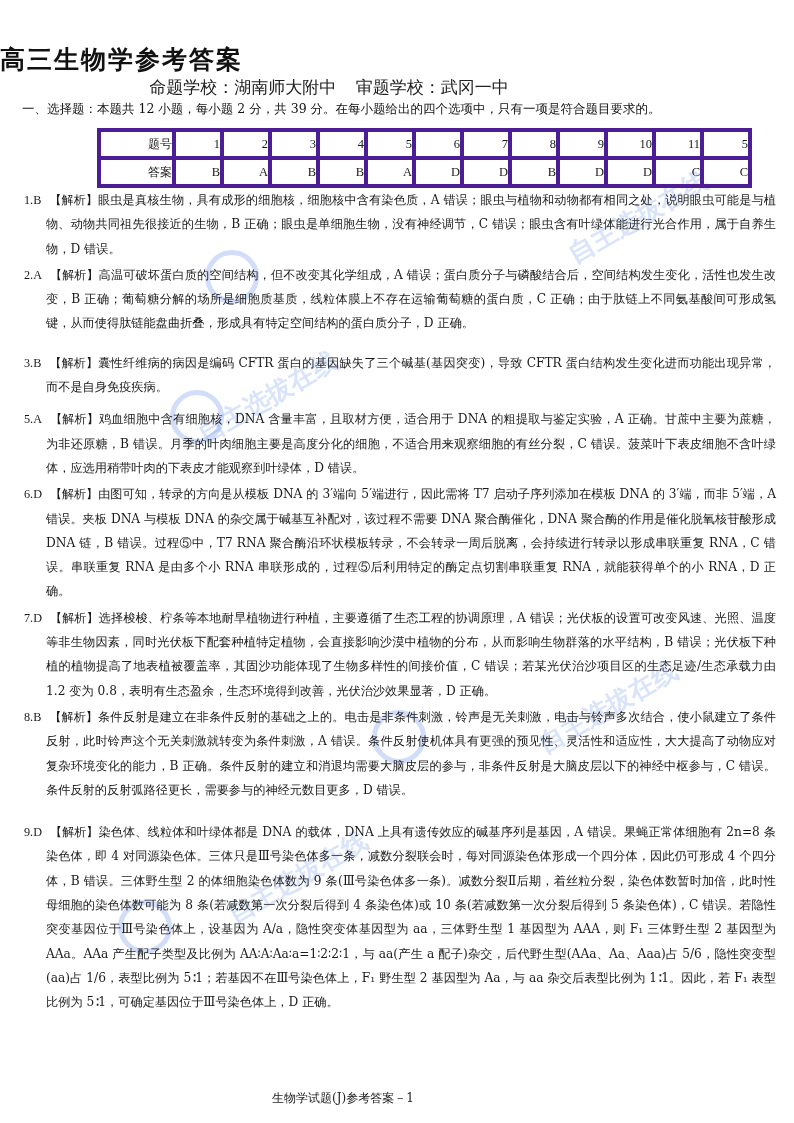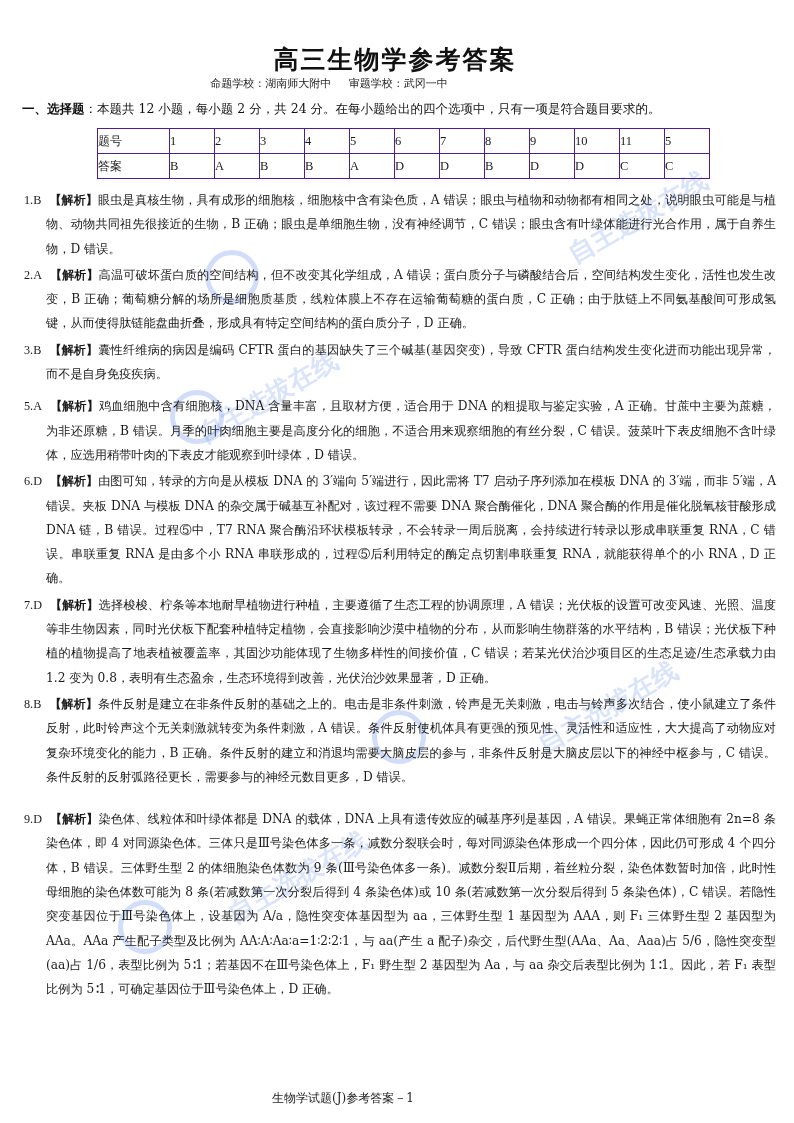--- a/index.html
+++ b/index.html
@@ -2,54 +2,54 @@
 <html><head>
 <meta charset="utf-8">
 <style>
   html, body { margin: 0; padding: 0; background: #ffffff; }
   body {
     width: 794px; height: 1123px; position: relative; overflow: hidden;
     font-family: "DejaVu Serif", "Liberation Serif", serif;
     color: #1a1a1a;
   }
   .title {
-    position: absolute; left: 0; top: 26px; width: 790px; text-align: center;
+    position: absolute; left: 0; top: 26px; width: 790px; 
     font-family: "DejaVu Sans", "Liberation Sans", sans-serif;
     font-weight: bold; font-size: 25px; letter-spacing: 2px; color: #111;
   }
   .subtitle {
     position: absolute; left: 0; top: 76px; width: 658px; text-align: center;
-    font-size: 11px; color: #222;
+    font-size: 17px; color: #222;
   }
   .subtitle span + span { margin-left: 14px; }
   .section {
     position: absolute; left: 22px; top: 101px; width: 760px;
     font-size: 12.5px; color: #111;
   }
-  .section b { font-family: "DejaVu Sans", "Liberation Sans", sans-serif; font-weight: bold; }
+  .section b { font-family: "DejaVu Sans", "Liberation Sans", sans-serif; font-weight: normal; }
   table.answers {
     position: absolute; left: 97px; top: 128px;
     border-collapse: collapse; font-size: 12.5px;
   }
   table.answers td {
-    border: 1px solid #4c1d95; height: 24px; text-align: left; padding: 0;
+    border: 4px solid #4c1d95; height: 24px; text-align: right; padding: 0;
     font-family: "Liberation Serif", "DejaVu Serif", serif;
   }
   table.answers td.head { width: 71px; font-family: "DejaVu Sans", "Liberation Sans", sans-serif; font-size: 12px; }
   table.answers td.cell { width: 44px; }
   .items {
     position: absolute; left: 24px; top: 188px; width: 752px;
   }
   .item {
     font-size: 12.2px; line-height: 24.3px; margin-bottom: 0;
     padding-left: 22px; text-indent: -22px; text-align: justify;
   }
   .item .num { font-family: "Liberation Serif", serif; }
   .item .ans { font-family: "Liberation Serif", serif; margin-right: 8px; }
-  .item .tag { font-family: "DejaVu Sans", "Liberation Sans", sans-serif; font-weight: bold; font-size: 12px; }
+  .item .tag { font-family: "DejaVu Sans", "Liberation Sans", sans-serif; font-weight: normal; font-size: 12px; }
   .footer {
     position: absolute; left: 0; top: 1090px; width: 686px; text-align: center;
     font-size: 12px; color: #222;
   }
   .wm {
     position: absolute; color: rgba(80,130,230,0.22);
     font-family: "DejaVu Sans", sans-serif; font-weight: bold;
     transform: rotate(-30deg); pointer-events: none; white-space: nowrap;
   }
   .wm-logo {
@@ -70,21 +70,21 @@
 <div class="wm" style="left:220px;top:860px;font-size:26px;">自主选拔在线</div>
 
 <h1 class="title">高三生物学参考答案</h1>
 
 <div class="subtitle">
   <span>命题学校：湖南师大附中</span>
   <span>审题学校：武冈一中</span>
 </div>
 
 <div class="section">
-  <b>一、选择题</b><span>：本题共 12 小题，每小题 2 分，共 24 分。在每小题给出的四个选项中，只有一项是符合题目要求的。</span>
+  <b>一、选择题</b><span>：本题共 12 小题，每小题 2 分，共 39 分。在每小题给出的四个选项中，只有一项是符合题目要求的。</span>
 </div>
 
 <table class="answers">
   <tbody>
       <tr>
     <td class="head">题号</td>
     <td class="cell">1</td>
     <td class="cell">2</td>
     <td class="cell">3</td>
     <td class="cell">4</td>
@@ -112,21 +112,21 @@
     <td class="cell">C</td>
     <td class="cell">C</td>
   </tr>
 </tbody>
   </table>
 
 <div class="items">
   <p class="item" style="margin:0 0 2px 0;">
     <span class="num">1.</span><span class="ans">B</span><span class="tag">【解析】</span><span>眼虫是真核生物，具有成形的细胞核，细胞核中含有染色质，A 错误；眼虫与植物和动物都有相同之处，说明眼虫可能是与植物、动物共同祖先很接近的生物，B 正确；眼虫是单细胞生物，没有神经调节，C 错误；眼虫含有叶绿体能进行光合作用，属于自养生物，D 错误。</span>
   </p>
-  <p class="item" style="margin:0 0 2px 0;">
+  <p class="item" style="margin:0 0 15px 0;">
     <span class="num">2.</span><span class="ans">A</span><span class="tag">【解析】</span><span>高温可破坏蛋白质的空间结构，但不改变其化学组成，A 错误；蛋白质分子与磷酸结合后，空间结构发生变化，活性也发生改变，B 正确；葡萄糖分解的场所是细胞质基质，线粒体膜上不存在运输葡萄糖的蛋白质，C 正确；由于肽链上不同氨基酸间可形成氢键，从而使得肽链能盘曲折叠，形成具有特定空间结构的蛋白质分子，D 正确。</span>
   </p>
   <p class="item" style="margin:0 0 2px 0;">
     <span class="num">3.</span><span class="ans">B</span><span class="tag">【解析】</span><span>囊性纤维病的病因是编码 CFTR 蛋白的基因缺失了三个碱基(基因突变)，导致 CFTR 蛋白结构发生变化进而功能出现异常，而不是自身免疫疾病。</span>
   </p>
   <p class="item" style="margin:8px 0 2px 0;">
     <span class="num">5.</span><span class="ans">A</span><span class="tag">【解析】</span><span>鸡血细胞中含有细胞核，DNA 含量丰富，且取材方便，适合用于 DNA 的粗提取与鉴定实验，A 正确。甘蔗中主要为蔗糖，为非还原糖，B 错误。月季的叶肉细胞主要是高度分化的细胞，不适合用来观察细胞的有丝分裂，C 错误。菠菜叶下表皮细胞不含叶绿体，应选用稍带叶肉的下表皮才能观察到叶绿体，D 错误。</span>
   </p>
   <p class="item" style="margin:0 0 2px 0;">
     <span class="num">6.</span><span class="ans">D</span><span class="tag">【解析】</span><span>由图可知，转录的方向是从模板 DNA 的 3′端向 5′端进行，因此需将 T7 启动子序列添加在模板 DNA 的 3′端，而非 5′端，A 错误。夹板 DNA 与模板 DNA 的杂交属于碱基互补配对，该过程不需要 DNA 聚合酶催化，DNA 聚合酶的作用是催化脱氧核苷酸形成 DNA 链，B 错误。过程⑤中，T7 RNA 聚合酶沿环状模板转录，不会转录一周后脱离，会持续进行转录以形成串联重复 RNA，C 错误。串联重复 RNA 是由多个小 RNA 串联形成的，过程⑤后利用特定的酶定点切割串联重复 RNA，就能获得单个的小 RNA，D 正确。</span>

